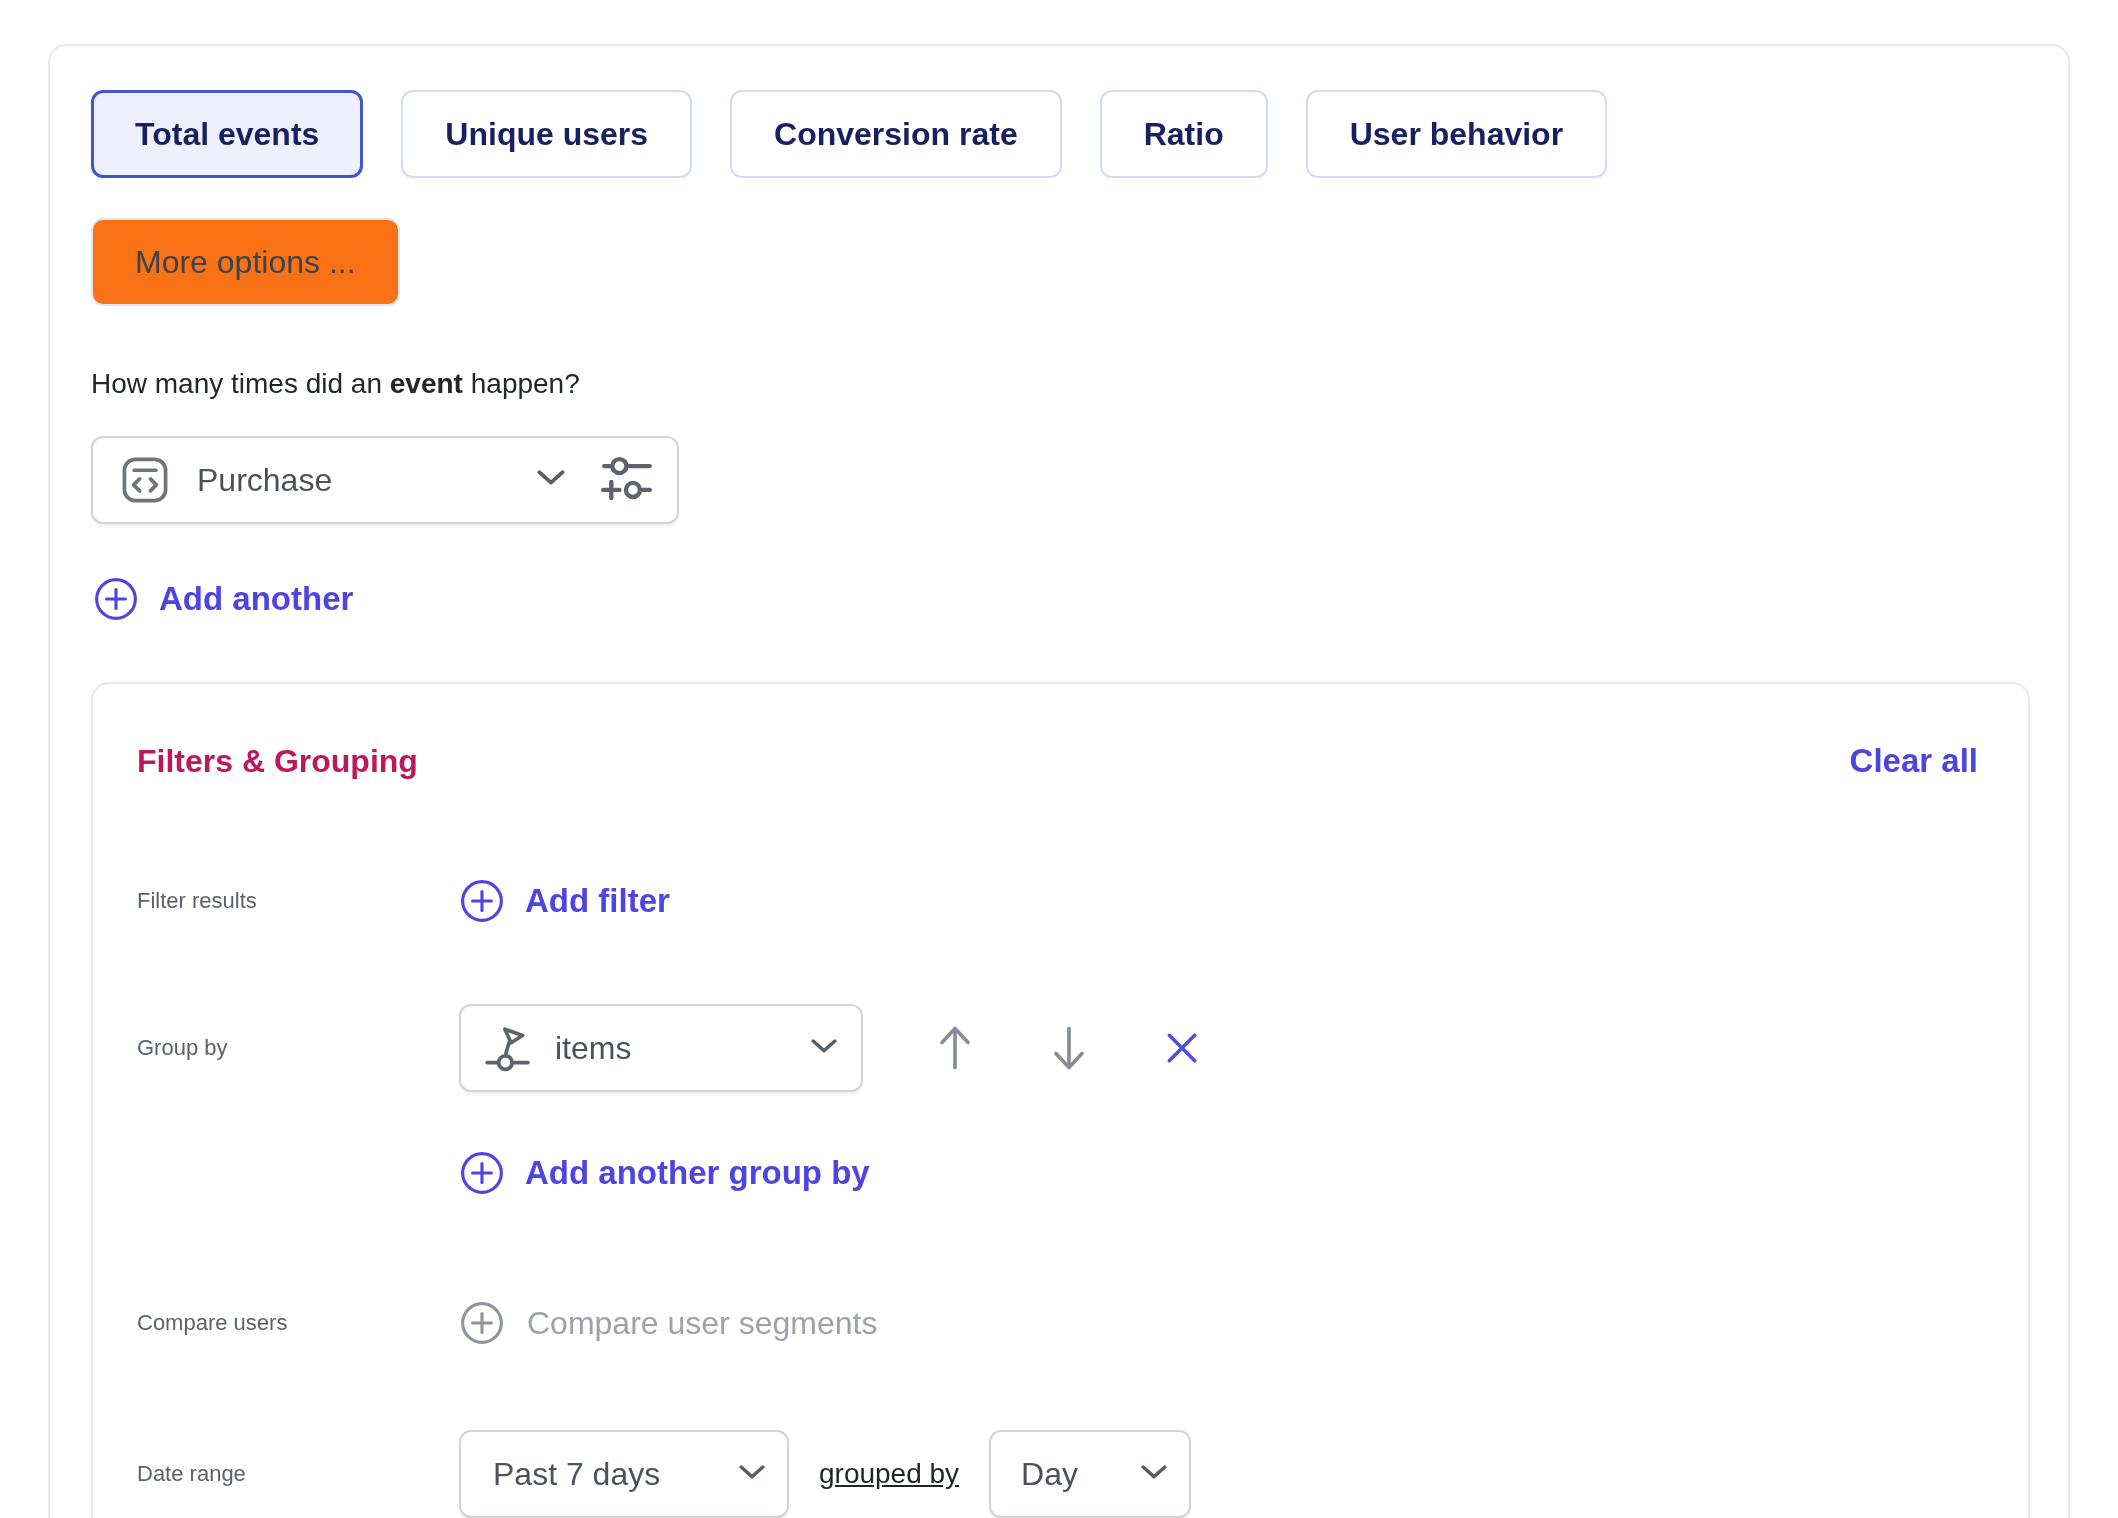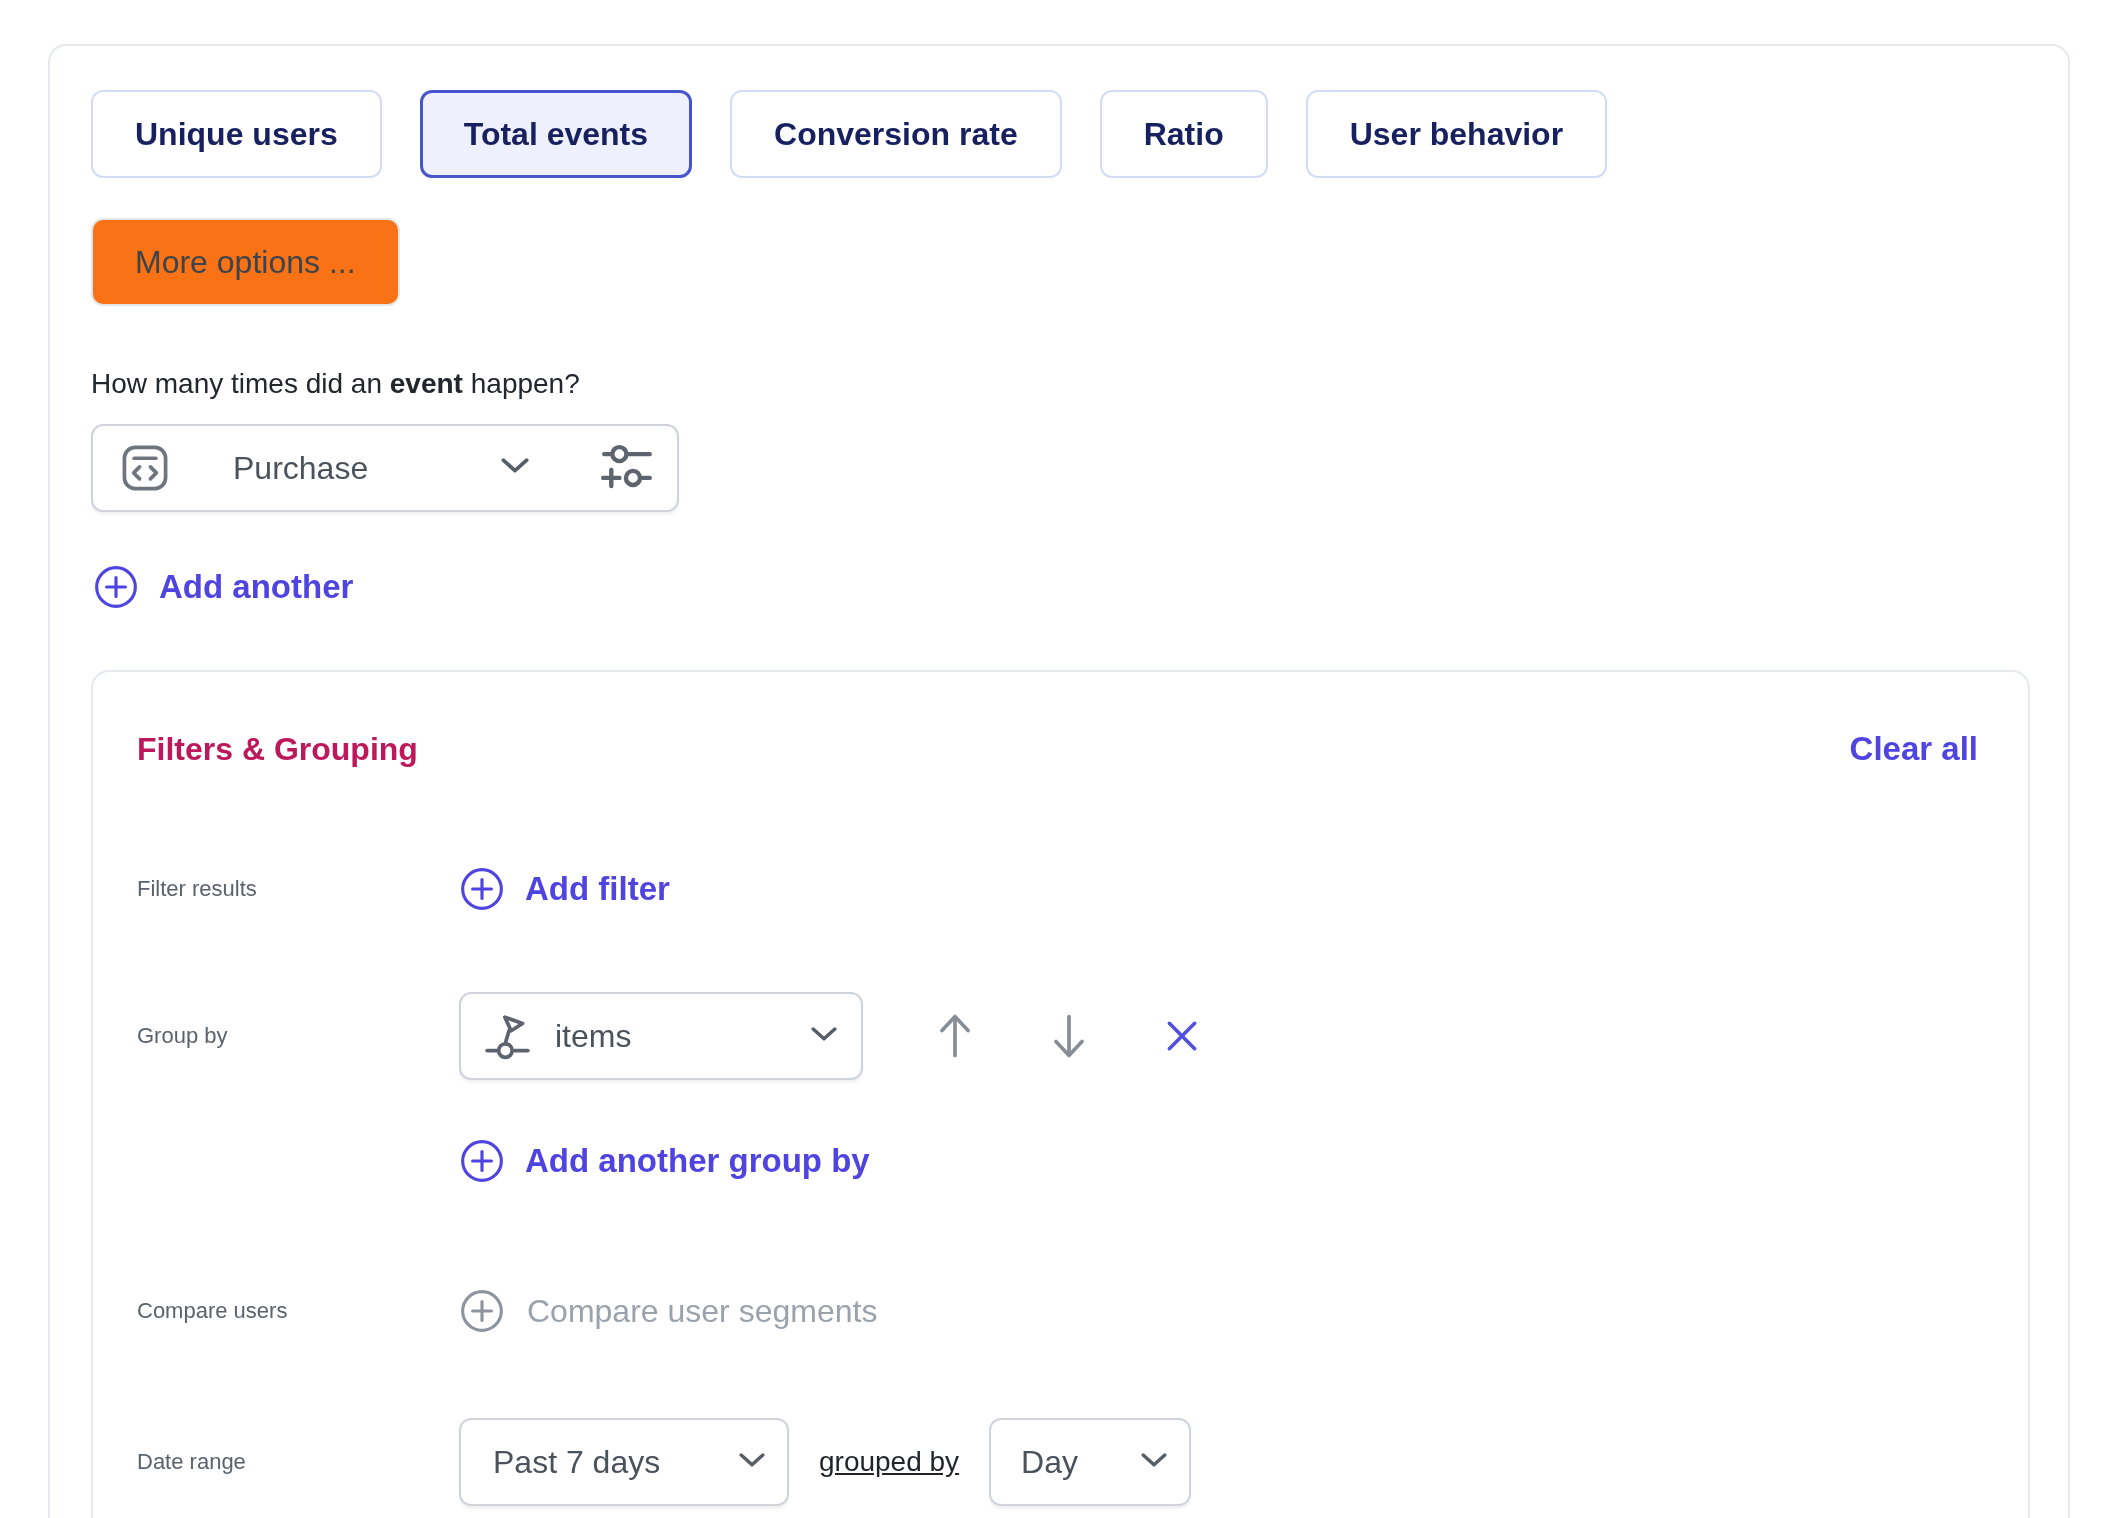--- a/index.html
+++ b/index.html
@@ -25,21 +25,21 @@
   .question { margin-top:62px; font-size:28px; color:#22272e; }
   .question b { font-weight:700; }
 
   
   .dd { display:flex; align-items:center; height:88px; background:#fff;
         border:2px solid #cfd4db; border-radius:12px;
         box-shadow:0 3px 2px rgba(16,24,40,.05); cursor:pointer; }
   .dd .dd-label { font-size:32px; color:#4a525b; }
   .chev { flex:none; color:#565e66; }
 
-  .event-dd { margin-top:24px; width:588px; padding:0 24px 0 26px;gap:36px; }
+  .event-dd { margin-top:36px; width:588px; padding:0 24px 0 26px; }
   .event-dd .dd-label { margin-left:26px; }
   .event-dd .chev { margin-left:auto; }
   .event-dd .sliders { margin-left:36px; color:#5d646d; }
 
   
   .link { display:inline-flex; align-items:center; gap:20px; font-size:33px;
           font-weight:600; color:#4f44e0; cursor:pointer; white-space:nowrap; }
   .link svg { flex:none; }
   .add-another { margin-top:52px; margin-left:2px; }
 
@@ -80,22 +80,22 @@
   .gran-dd .chev { margin-left:auto; }
   .compare-range { margin-left:74px; }
 </style>
 </head>
 <body>
 
 <div class="card">
 
   
   <div class="tabs">
+    <button class="tab active">Total events</button>
     <button class="tab">Unique users</button>
-    <button class="tab active">Total events</button>
     <button class="tab">Conversion rate</button>
     <button class="tab">Ratio</button>
     <button class="tab">User behavior</button>
   </div>
 
   <button class="more-btn">More options ...</button>
 
   
   <div class="question">
     <span>How many times did an </span><b>event</b><span> happen?</span>

